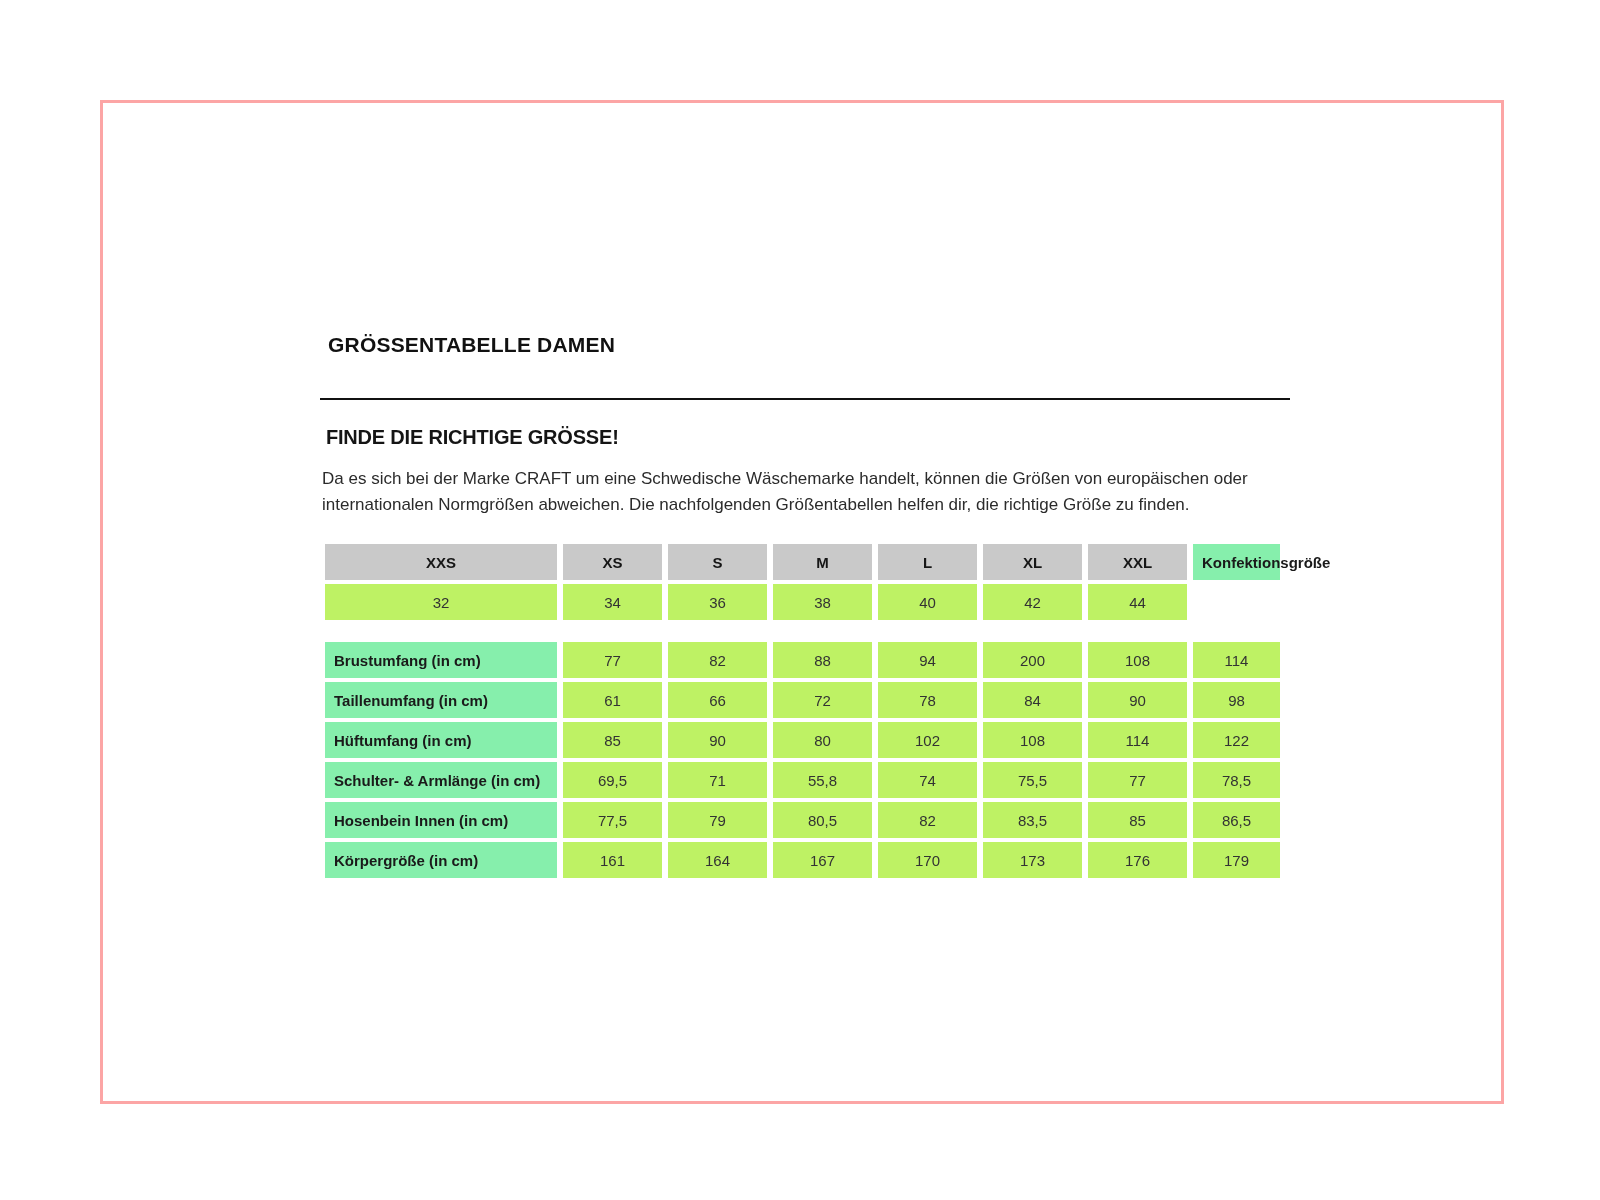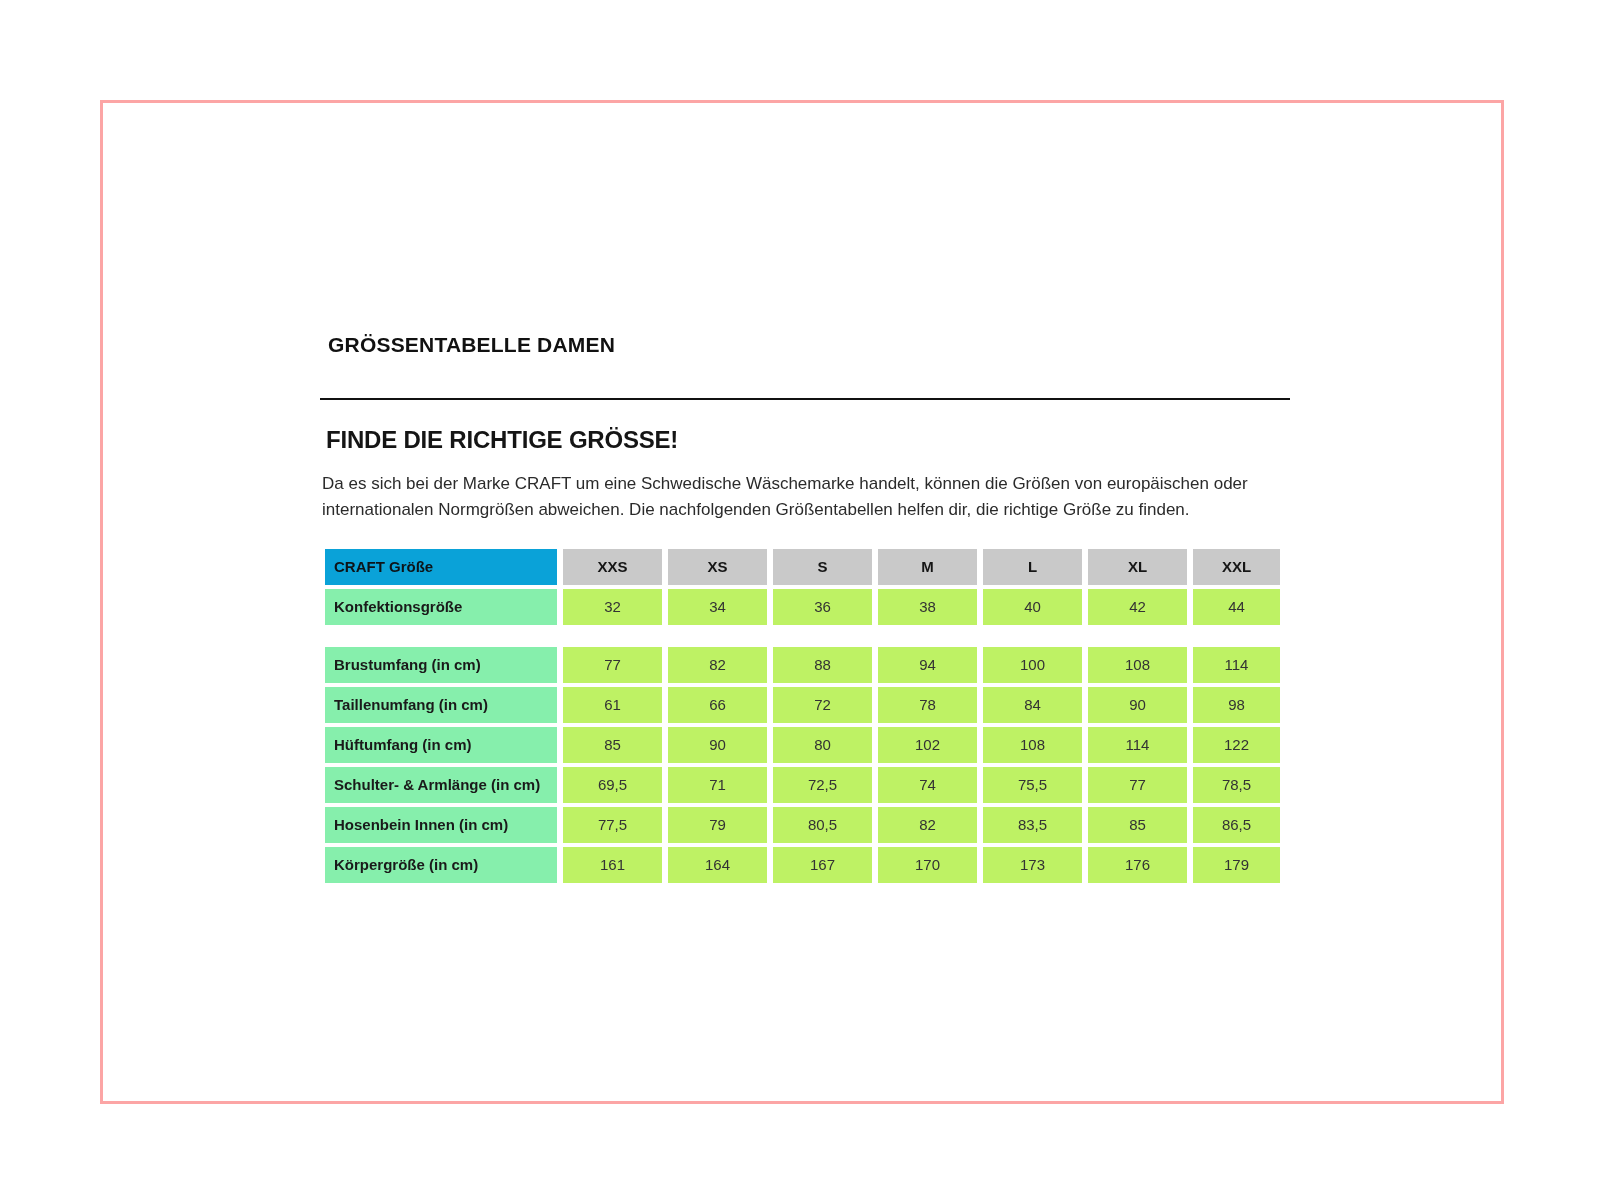--- a/index.html
+++ b/index.html
@@ -38,21 +38,21 @@
     letter-spacing: 0.2px;
   }
   .divider {
     margin-top: 42px;
     height: 2px;
     background: #111111;
     width: 100%;
   }
   .section-heading {
     margin: 26px 0 0 6px;
-    font-size: 24px;
+    font-size: 20px;
     line-height: 1.15;
     font-weight: bold;
     color: #151515;
     letter-spacing: -0.2px;
   }
   .intro {
     margin: 17px 0 0 2px;
     font-size: 17px;
     line-height: 26px;
     color: #2b2b2b;
@@ -105,21 +105,20 @@
 <body>
 
 <div class="frame">
   <div class="content">
     <h1 class="page-title">GRÖSSENTABELLE DAMEN</h1>
     <div class="divider"></div>
     <h2 class="section-heading">FINDE DIE RICHTIGE GRÖSSE!</h2>
     <p class="intro">Da es sich bei der Marke CRAFT um eine Schwedische Wäschemarke handelt, können die Größen von europäischen oder
 internationalen Normgrößen abweichen. Die nachfolgenden Größentabellen helfen dir, die richtige Größe zu finden.</p>
     <div class="size-grid" id="size-grid">
-        <div class="cell cell-craft">CRAFT Größe</div>
         <div class="cell cell-size">XXS</div>
         <div class="cell cell-size">XS</div>
         <div class="cell cell-size">S</div>
         <div class="cell cell-size">M</div>
         <div class="cell cell-size">L</div>
         <div class="cell cell-size">XL</div>
         <div class="cell cell-size">XXL</div>
         <div class="cell cell-label">Konfektionsgröße</div>
         <div class="cell cell-value">32</div>
         <div class="cell cell-value">34</div>
@@ -127,21 +126,21 @@
         <div class="cell cell-value">38</div>
         <div class="cell cell-value">40</div>
         <div class="cell cell-value">42</div>
         <div class="cell cell-value">44</div>
         <div class="grid-spacer"></div>
         <div class="cell cell-label">Brustumfang (in cm)</div>
         <div class="cell cell-value">77</div>
         <div class="cell cell-value">82</div>
         <div class="cell cell-value">88</div>
         <div class="cell cell-value">94</div>
-        <div class="cell cell-value">100</div>
+        <div class="cell cell-value">200</div>
         <div class="cell cell-value">108</div>
         <div class="cell cell-value">114</div>
         <div class="cell cell-label">Taillenumfang (in cm)</div>
         <div class="cell cell-value">61</div>
         <div class="cell cell-value">66</div>
         <div class="cell cell-value">72</div>
         <div class="cell cell-value">78</div>
         <div class="cell cell-value">84</div>
         <div class="cell cell-value">90</div>
         <div class="cell cell-value">98</div>
@@ -149,21 +148,21 @@
         <div class="cell cell-value">85</div>
         <div class="cell cell-value">90</div>
         <div class="cell cell-value">80</div>
         <div class="cell cell-value">102</div>
         <div class="cell cell-value">108</div>
         <div class="cell cell-value">114</div>
         <div class="cell cell-value">122</div>
         <div class="cell cell-label">Schulter- &amp; Armlänge (in cm)</div>
         <div class="cell cell-value">69,5</div>
         <div class="cell cell-value">71</div>
-        <div class="cell cell-value">72,5</div>
+        <div class="cell cell-value">55,8</div>
         <div class="cell cell-value">74</div>
         <div class="cell cell-value">75,5</div>
         <div class="cell cell-value">77</div>
         <div class="cell cell-value">78,5</div>
         <div class="cell cell-label">Hosenbein Innen (in cm)</div>
         <div class="cell cell-value">77,5</div>
         <div class="cell cell-value">79</div>
         <div class="cell cell-value">80,5</div>
         <div class="cell cell-value">82</div>
         <div class="cell cell-value">83,5</div>

